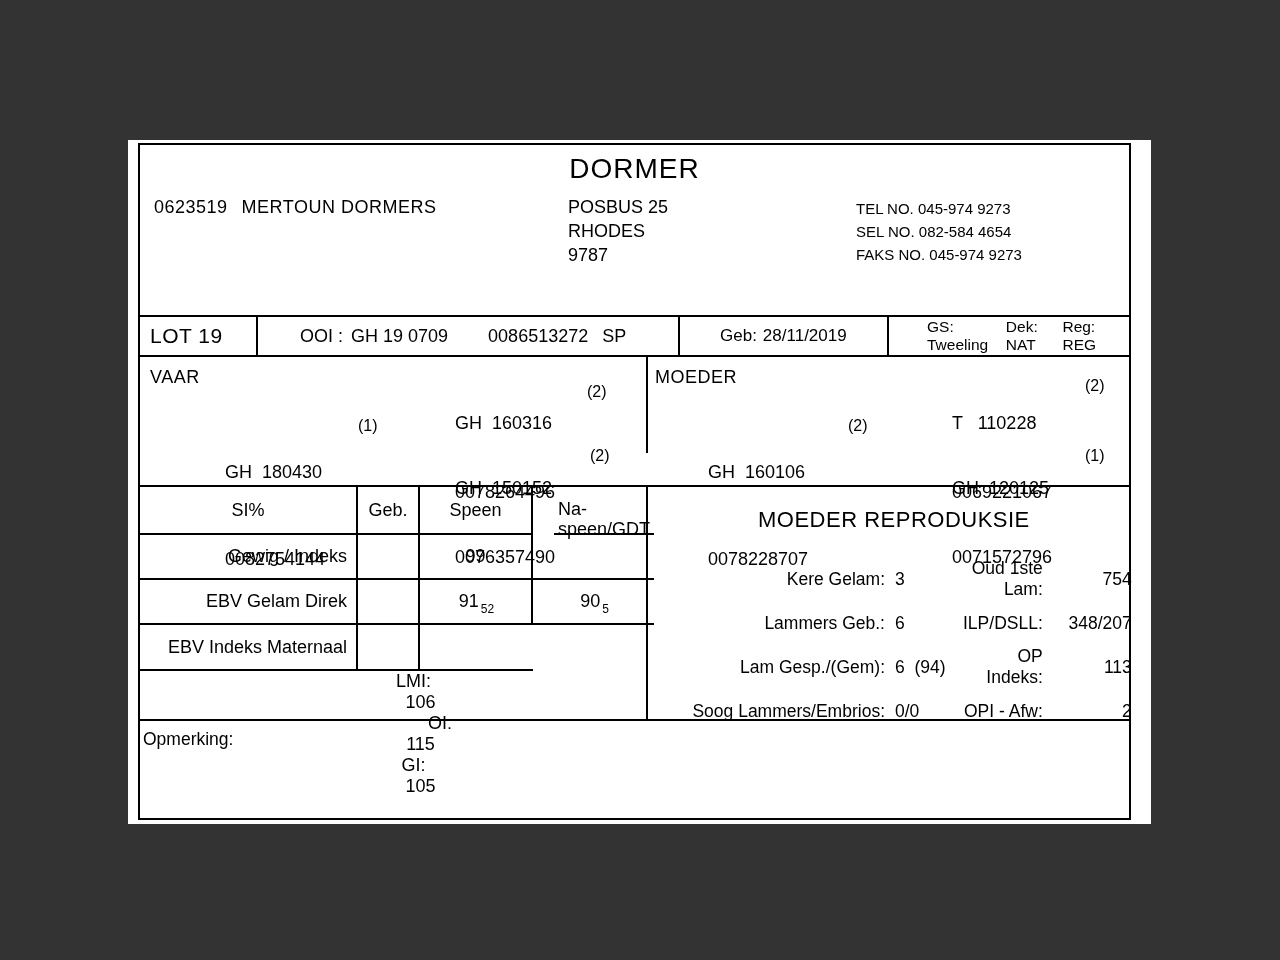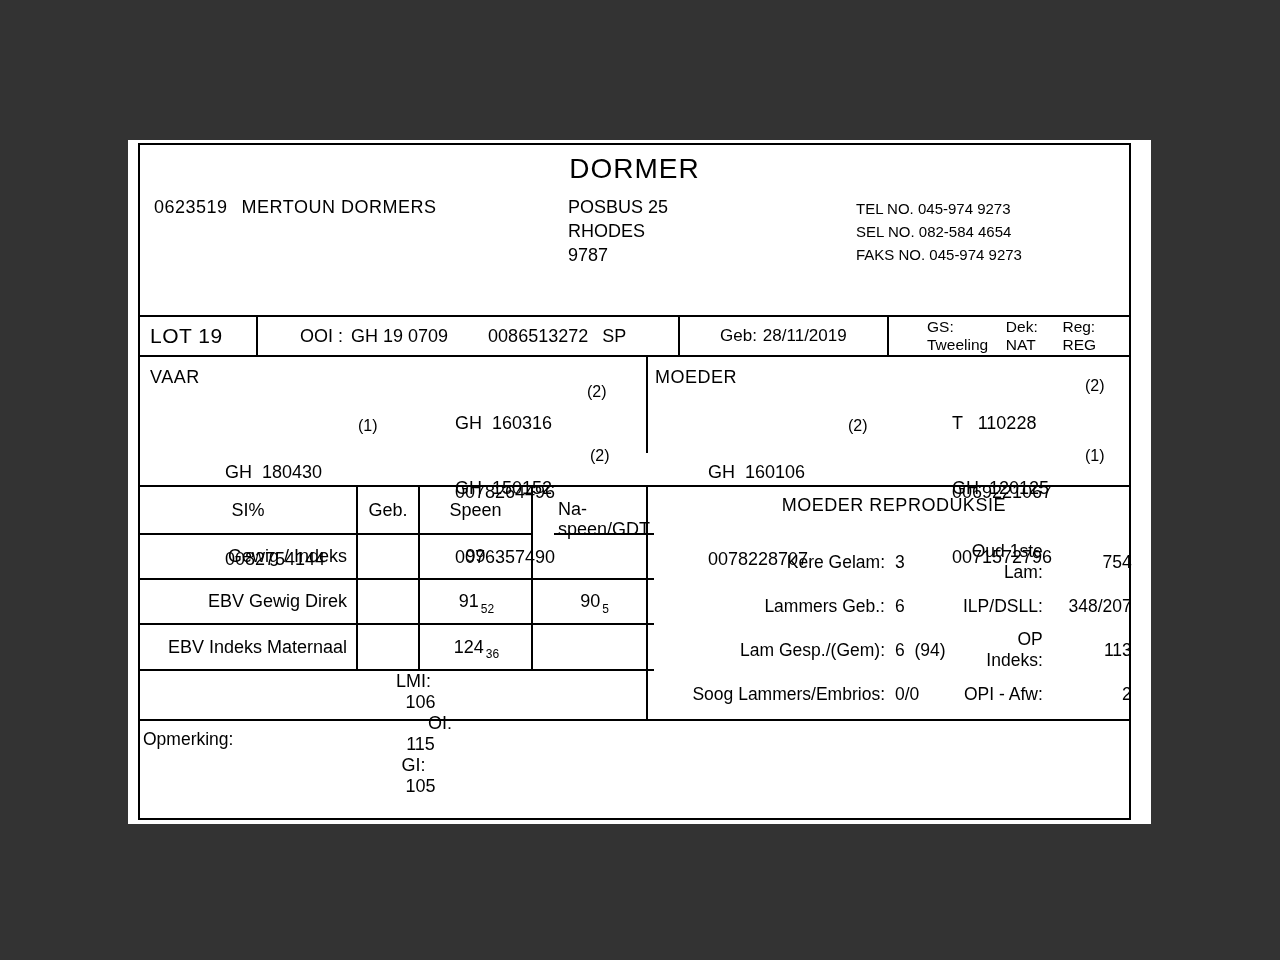--- a/index.html
+++ b/index.html
@@ -56,21 +56,21 @@
   .si-cell.lastcol { border-right:none; }
   .si-cell.hdr-wrap { justify-content:flex-start; padding:12px 4px; line-height:20px; display:block;margin-left:21px; }
   .si-cell.rowlabel { justify-content:flex-end; padding-right:9px; text-align:right; }
   .si-cell sub { font-size:12px; position:relative; top:7px; left:2px; }
   .si-footer { height:50px; display:flex; align-items:center; font-size:18px; padding-left:55px;flex-direction:column; }
   .si-footer .lab { margin-right:14px; }
   .si-footer .sp1 { margin-left:53px; }
   .si-footer .sp2 { }
 
   
-  .repro-title { margin-top:8px; text-align:center; font-size:18px; letter-spacing:.5px; }
+  .repro-title { margin-top:20px; text-align:center; font-size:22px; letter-spacing:.5px; }
   .repro-rows { margin-top:24px; }
   .repro-row { display:grid; grid-template-columns:237px 78px 1fr 97px; height:44px; align-items:center; font-size:17.5px; }
   .repro-row .rl  { text-align:right; }
   .repro-row .lv  { padding-left:10px; white-space:pre; }
   .repro-row .rlab{ text-align:right; }
   .repro-row .rv  { text-align:right; padding-right:8px; }
 
   
   .row-remarks { position:absolute; left:0; top:574px; width:100%; bottom:0; border-top:2px solid #000; }
   .remarks-label { position:absolute; left:3px; top:8px; font-size:17.5px; }
@@ -171,37 +171,33 @@
           <div class="si-cell"></div>
           <div class="si-cell">
               <span>99</span>
               <sub></sub>
             </div>
           <div class="si-cell lastcol">
               <span></span>
               <sub></sub>
             </div>
 
-          <div class="si-cell rowlabel">EBV Gewig Direk</div>
+          <div class="si-cell rowlabel">EBV Gelam Direk</div>
           <div class="si-cell"></div>
           <div class="si-cell">
               <span>91</span>
               <sub>52</sub>
             </div>
           <div class="si-cell lastcol">
               <span>90</span>
               <sub>5</sub>
             </div>
 
           <div class="si-cell rowlabel">EBV Indeks Maternaal</div>
           <div class="si-cell"></div>
-          <div class="si-cell">
-              <span>124</span>
-              <sub>36</sub>
-            </div>
           <div class="si-cell lastcol">
               <span></span>
               <sub></sub>
             </div>
         </div>
 
         <div class="si-footer">
           <span class="lab">LMI:</span>
           <span>106</span>
           <span class="lab sp1">OI:</span>

